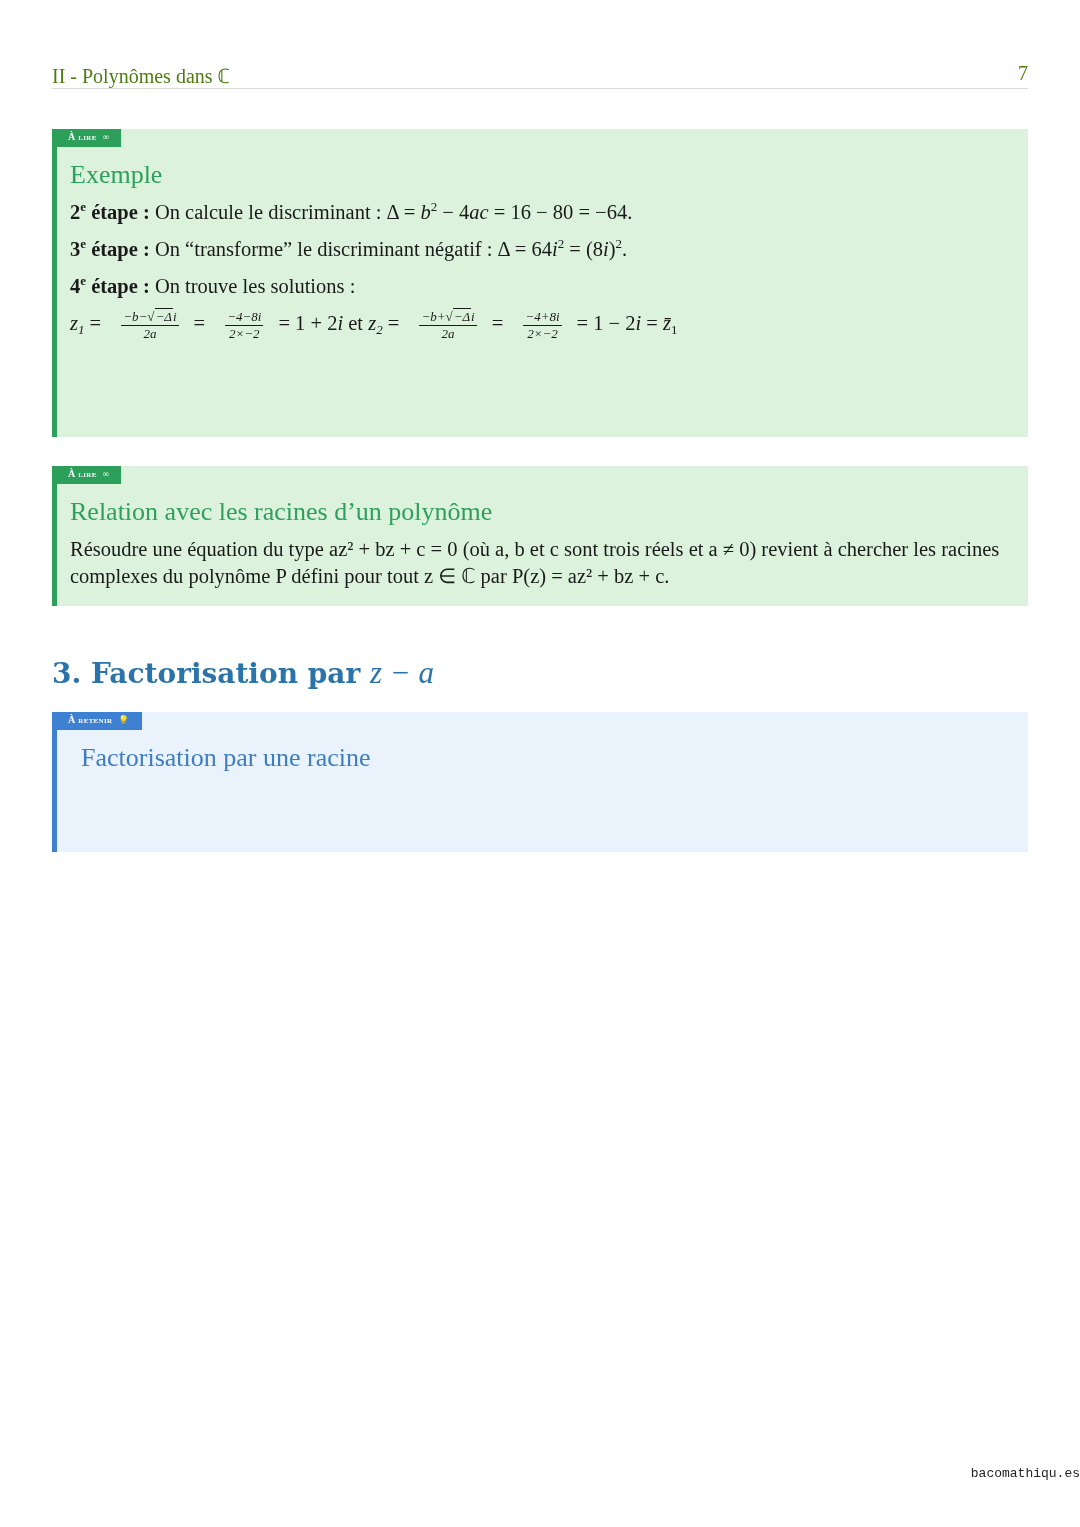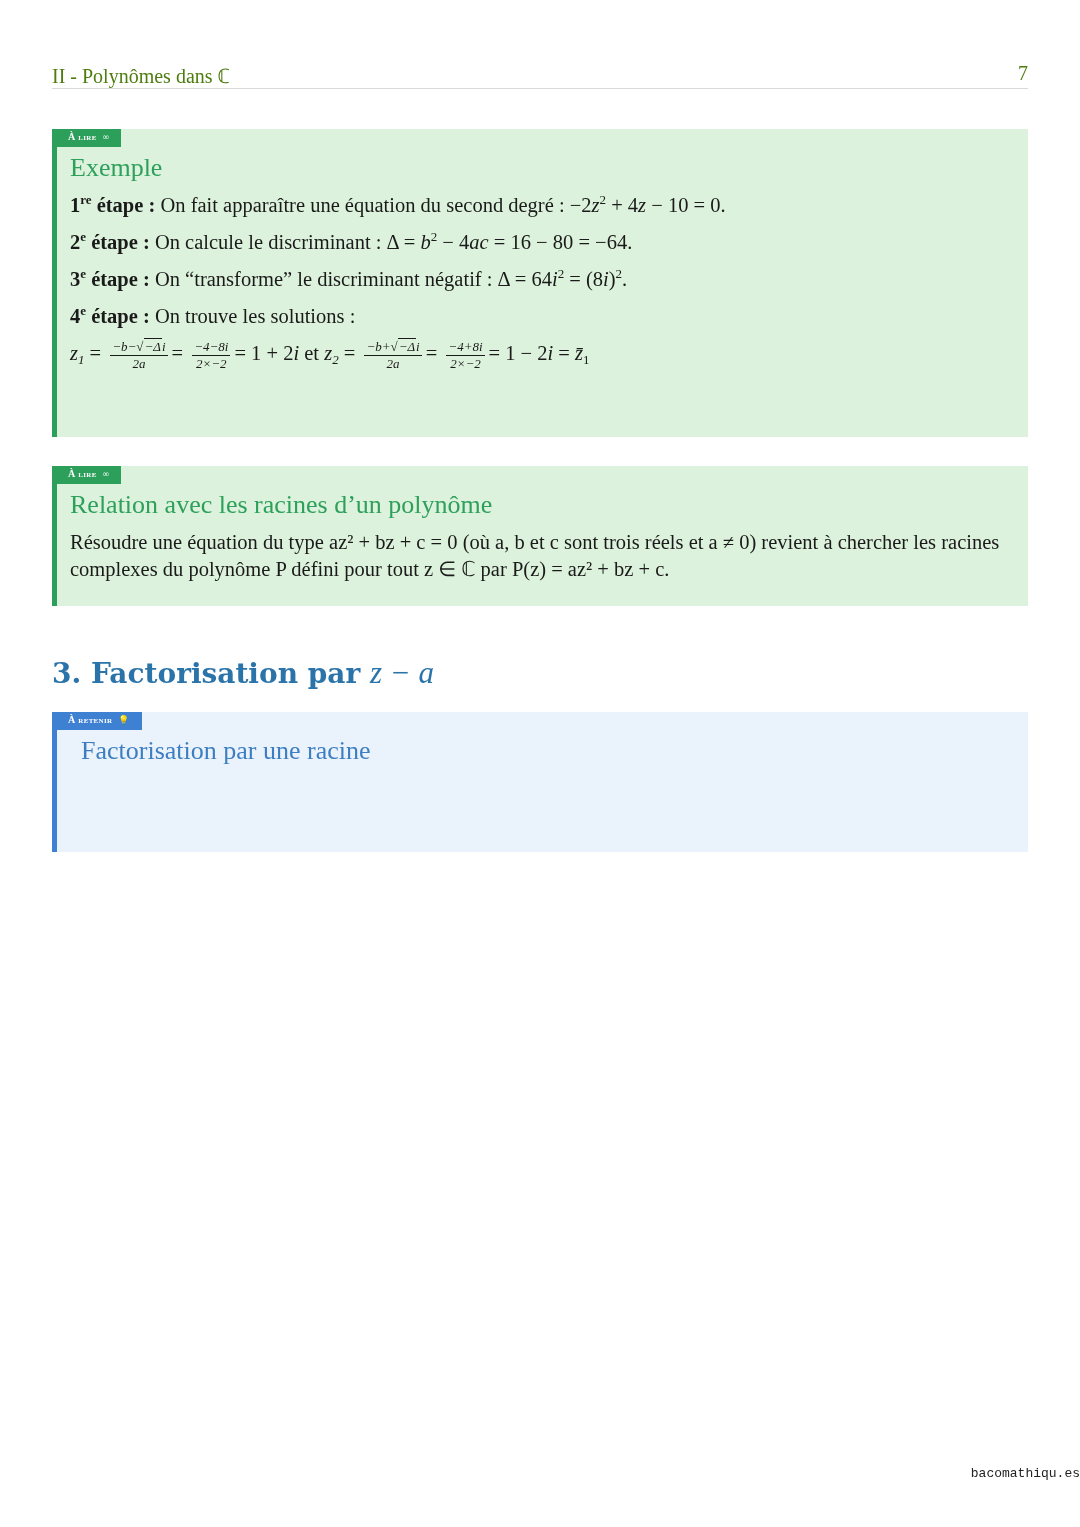--- a/index.html
+++ b/index.html
@@ -25,38 +25,38 @@
     .tag {
       position: absolute; left: -5px; top: 0; height: 18px; padding: 0 12px 0 16px;
       background: #2ca05a; color: #fff; font-family: "Liberation Serif", serif;
       font-size: 10px; font-weight: bold; letter-spacing: 0.3px; line-height: 15px;
       font-variant: small-caps;
     }
     .box.blue .tag { background: #3e80d2; }
     .tag .ico { margin-left: 6px; font-size: 9px; }
     .box-title {
       font-family: "Liberation Serif", serif; font-size: 26px; color: #2ea05b;
-      margin-top: 23px; margin-bottom: 8px; line-height: 32px;
+      margin-top: 30px; margin-bottom: 8px; line-height: 32px;
     }
     .box.blue .box-title { color: #3d7ec2; }
     .line {
       font-family: "Liberation Serif", serif; font-size: 20.5px; line-height: 26px;
       margin: 0 0 11px 0; white-space: nowrap;
     }
     .para {
       font-family: "Liberation Serif", serif; font-size: 20.5px; line-height: 27px;
       margin: 0;
     }
     .m { font-style: italic; }
     sup { font-size: 13px; vertical-align: 8px; line-height: 0; }
     sub { font-size: 13px; vertical-align: -4px; line-height: 0; }
     b sup { font-weight: bold; }
     .frac {
       display: inline-block; vertical-align: middle; text-align: center;
-      font-size: 13px; line-height: 14px; margin: 0 4px; font-style: italic;
+      font-size: 13px; line-height: 14px; margin: 0 15px; font-style: italic;
     }
     .frac .num { display: block; border-bottom: 1px solid #1a1a1a; padding: 0 2px 1px; }
     .frac .den { display: block; padding-top: 1px; }
     .sqrt { border-top: 1px solid #1a1a1a; padding: 0 1px; }
 
     .section-title {
       position: absolute; left: 52px; top: 655px;
       font-family: "DejaVu Serif", serif; font-weight: bold; font-size: 28px;
       color: #2b74a9;
     }
@@ -73,23 +73,20 @@
 <div class="running-head">
   <span class="chap">II -  Polynômes dans ℂ</span>
   <span class="page">7</span>
 </div>
 
 <div class="box" style="top:129px; height:308px;">
   <div class="tag">
     <span>À lire</span><span class="ico">∞</span>
   </div>
   <div class="box-title">Exemple</div>
-  <div class="line">
-    <b><span>1</span><sup>re</sup><span> étape :</span></b><span> On fait apparaître une équation du second degré : </span><span>−2<span class="m">z</span><sup>2</sup> + 4<span class="m">z</span> − 10 = 0.</span>
-  </div>
   <div class="line">
     <b><span>2</span><sup>e</sup><span> étape :</span></b><span> On calcule le discriminant : </span><span>Δ = <span class="m">b</span><sup>2</sup> − 4<span class="m">ac</span> = 16 − 80 = −64.</span>
   </div>
   <div class="line">
     <b><span>3</span><sup>e</sup><span> étape :</span></b><span> On “transforme” le discriminant négatif : </span><span>Δ = 64<span class="m">i</span><sup>2</sup> = (8<span class="m">i</span>)<sup>2</sup>.</span>
   </div>
   <div class="line">
     <b><span>4</span><sup>e</sup><span> étape :</span></b><span> On trouve les solutions :</span>
   </div>
   <div class="line" style="margin-top:4px;">

